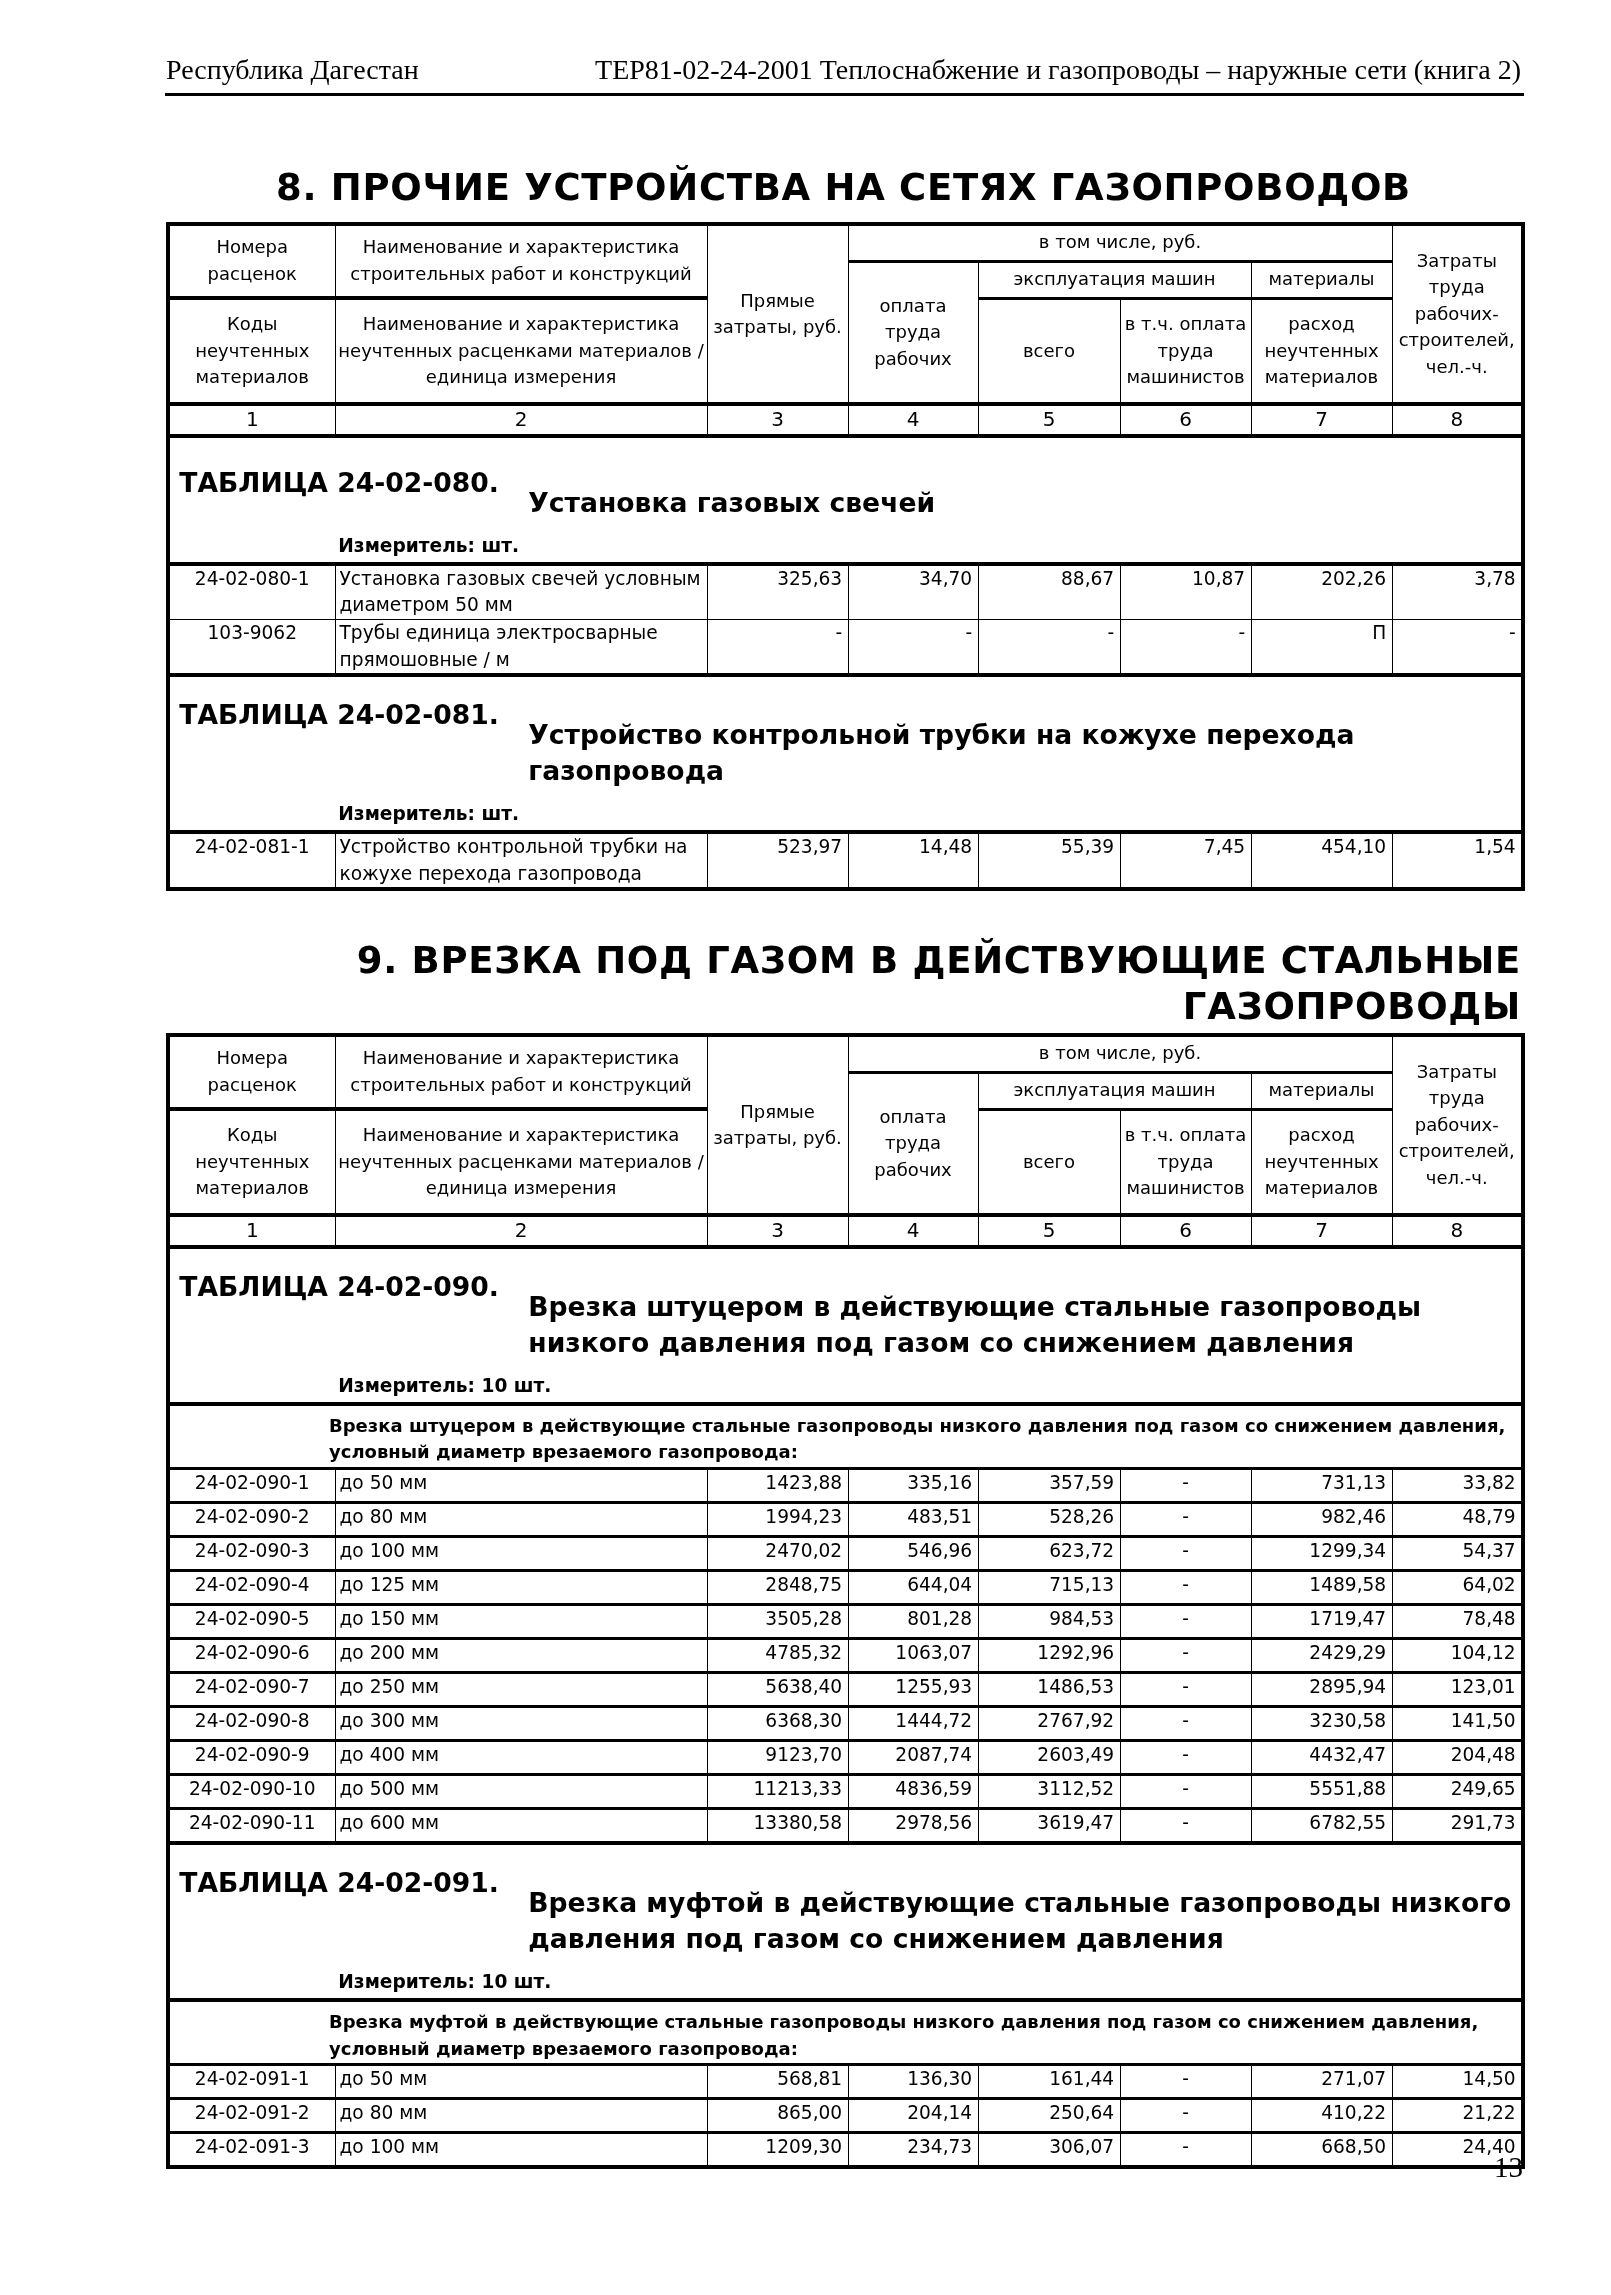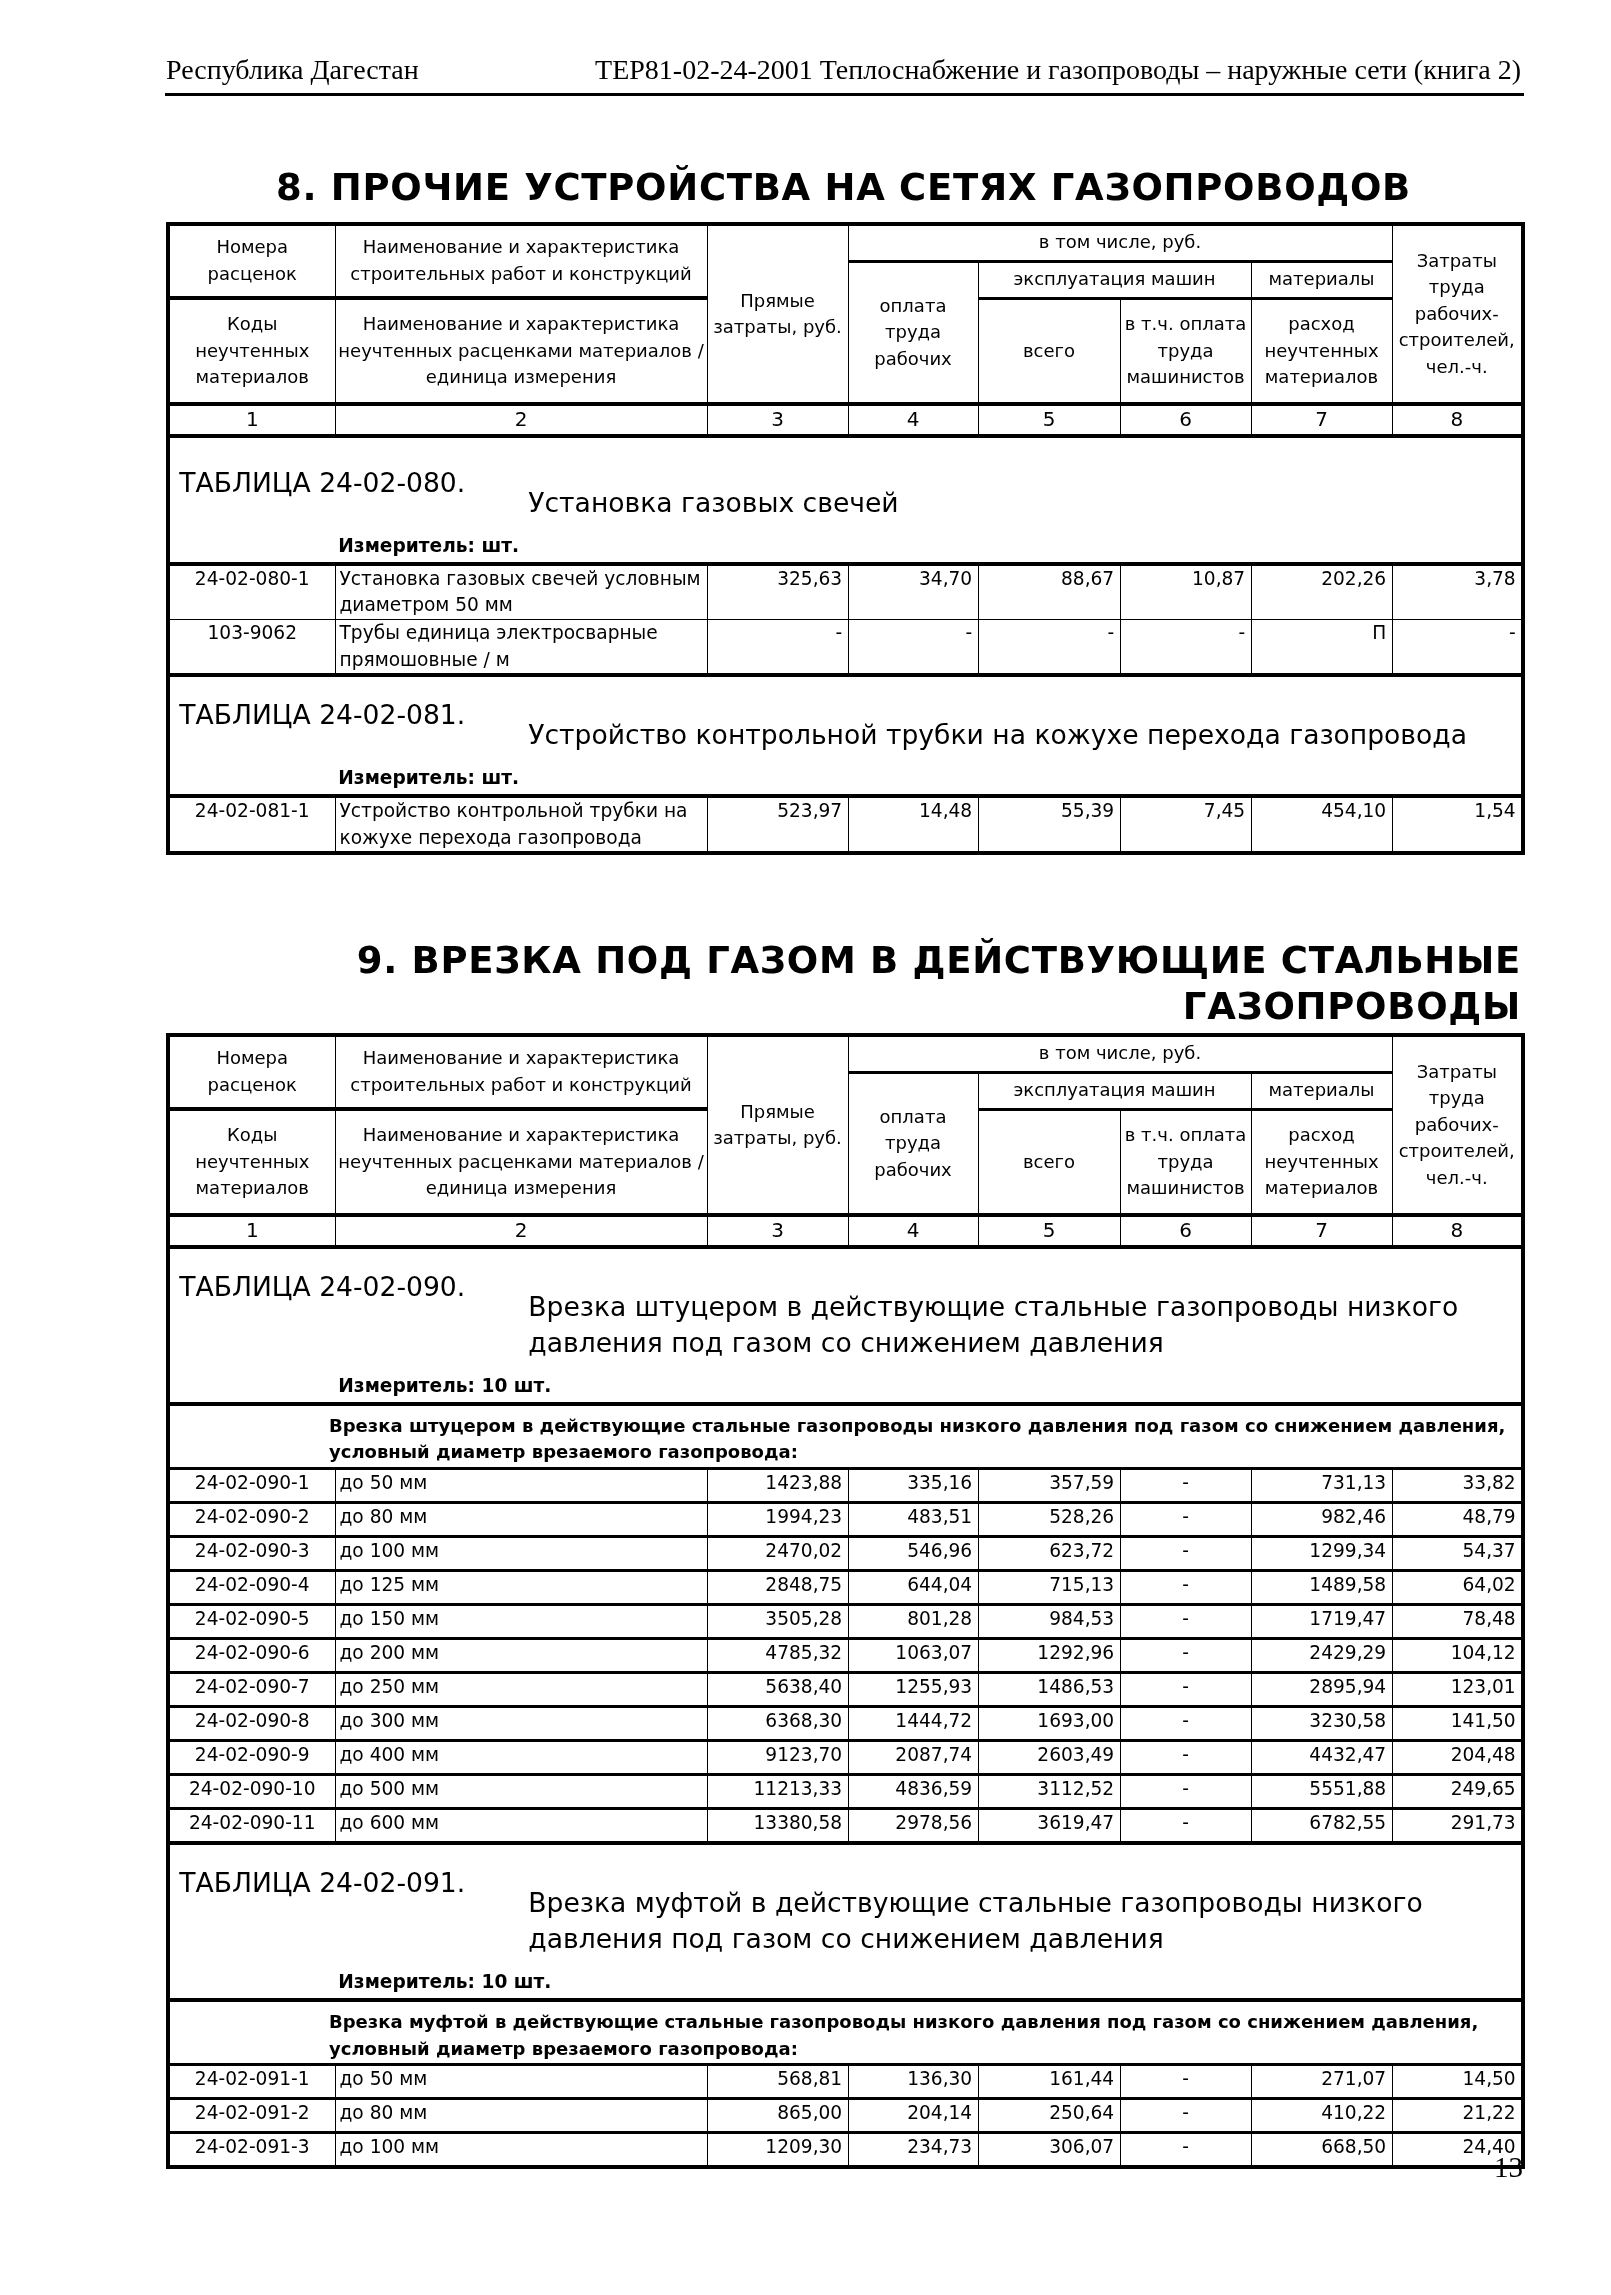--- a/index.html
+++ b/index.html
@@ -14,21 +14,21 @@
   table.rt col.c1 { width: 167px; } table.rt col.c2 { width: 372px; } table.rt col.c3 { width: 141px; }
   table.rt col.c4 { width: 130px; } table.rt col.c5 { width: 142px; } table.rt col.c6 { width: 131px; }
   table.rt col.c7 { width: 141px; } table.rt col.c8 { width: 131px; }
   .hdr td { text-align: center; vertical-align: middle !important; font-size: 18px; line-height: 24px; padding: 2.7px 1.3px !important; }
   .thick-top td { border-top: 4px solid #000 !important; }
   .thick-bot td { border-bottom: 4px solid #000 !important; }
   .outer-l { border-left: 4px solid #000 !important; }
   .outer-r { border-right: 4px solid #000 !important; }
   .nums td { text-align: center; font-size: 20px; height: 28px; line-height: 28px; vertical-align: middle; }
   .caption td { border-top: 4px solid #000 !important; border-bottom: 4px solid #000 !important; padding: 20px 9.3px 4px 9.3px !important; }
-  .cap-title { font-weight: normal; font-size: 26.6px; line-height: 36px; display: flex; }
+  .cap-title { font-weight: bold; font-size: 26.6px; line-height: 36px; display: flex; }
   .cap-title .lbl { white-space: nowrap; width: 349px; flex: none; }
   .cap-title .ttl { flex: 1; margin-top: 20px; }
   .cap-unit { font-weight: bold; font-size: 18.6px; padding-left: 159px; margin-top: 12px; line-height: 25px; }
   .groupnote td { padding: 6.6px 5.3px 1.3px 159px !important; font-weight: bold; font-size: 18px; line-height: 24px; border-top: 4px solid #000 !important; }
   .row td { height: 31px; line-height: 29px; }
   .row td.code { text-align: center; }
   .row td.num { text-align: right; padding-right: 5.3px; }
   .row td.dash { text-align: center; }
   .row.sep td { border-top: 3.3px solid #000 !important; }
   .page-number { position: absolute; left: 1494px; top: 2151px; font-family: "Liberation Serif", serif; font-size: 29px; }
@@ -270,21 +270,21 @@
         <td class="num">1486,53</td>
         <td class="dash">-</td>
         <td class="num">2895,94</td>
         <td class="num outer-r">123,01</td>
       </tr>
       <tr class="row sep">
         <td class="code outer-l">24-02-090-8</td>
         <td>до 300 мм</td>
         <td class="num">6368,30</td>
         <td class="num">1444,72</td>
-        <td class="num">1693,00</td>
+        <td class="num">2767,92</td>
         <td class="dash">-</td>
         <td class="num">3230,58</td>
         <td class="num outer-r">141,50</td>
       </tr>
       <tr class="row sep">
         <td class="code outer-l">24-02-090-9</td>
         <td>до 400 мм</td>
         <td class="num">9123,70</td>
         <td class="num">2087,74</td>
         <td class="num">2603,49</td>

